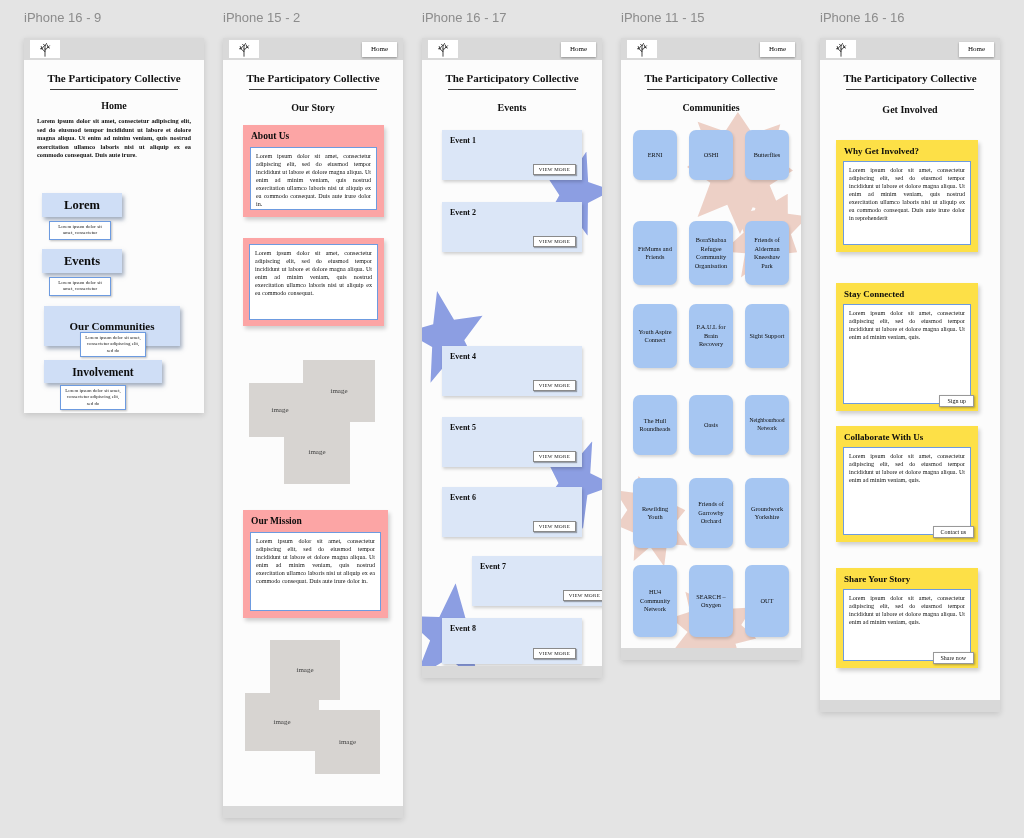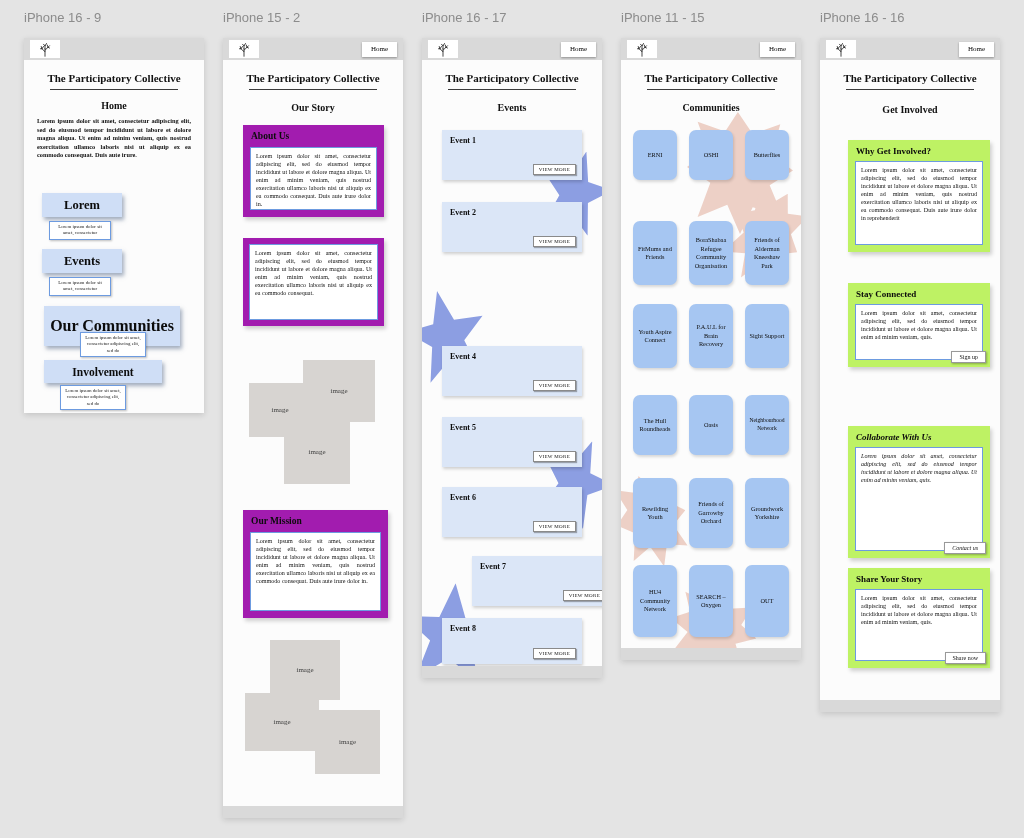--- a/index.html
+++ b/index.html
@@ -35,21 +35,21 @@
 
   
   .intro { position:absolute; left:13px; right:13px; font-weight:bold; font-size:6.3px;
            line-height:1.35; text-align:justify; color:#111; }
   .navbtn { position:absolute; background:#cfdef6; display:flex; align-items:center; justify-content:center;
             font-weight:bold; color:#0c0c0c; box-shadow:2px 3px 4px rgba(90,110,140,0.55); cursor:pointer; }
   .navcap { position:absolute; background:#fff; border:1px solid #6d9be0; font-size:4.9px; line-height:1.3;
             padding:2px 3px; text-align:center; box-shadow:1px 1px 2px rgba(0,0,0,0.25); color:#222; }
 
   
-  .bluepanel { position:absolute; background:#a21caf; box-shadow:2px 3px 4px rgba(0,0,0,0.18); }
+  .bluepanel { position:absolute; background:#fca5a5; box-shadow:2px 3px 4px rgba(0,0,0,0.18); }
   .panelhead { position:absolute; top:6px; left:8px; font-weight:bold; font-size:9.5px; color:#0c0c0c; }
   .wbox { position:absolute; background:#fff; border:1px solid #6d9be0; padding:4px 5px;
           font-size:6.1px; line-height:1.32; text-align:justify; color:#111; }
 
   .imgph { position:absolute; background:#d7d4d1; display:flex; align-items:center; justify-content:center;
            font-size:7px; color:#3f3f3f; }
 
   
   .star { position:absolute; background:#8c9ee2;
           clip-path:polygon(50% 0%,63% 33%,98% 35%,70% 56%,81% 92%,50% 71%,19% 92%,30% 56%,2% 35%,37% 33%); }
@@ -62,21 +62,21 @@
 
   
   .blob { position:absolute; background:#edd0c6;
           clip-path:polygon(48% 0%,62% 18%,88% 10%,80% 35%,100% 48%,78% 60%,90% 85%,62% 78%,50% 100%,38% 76%,10% 86%,22% 58%,0% 45%,20% 32%,10% 8%,36% 16%); }
   .cbtn { position:absolute; width:44px; background:#a6c6f2; border-radius:7px;
           display:flex; align-items:center; justify-content:center; text-align:center;
           font-size:6.3px; line-height:1.35; padding:3px; color:#0e0e0e;
           box-shadow:1px 2px 3px rgba(0,0,0,0.15); cursor:pointer; }
 
   
-  .gpanel { position:absolute; left:28px; width:142px; background:#bef264;
+  .gpanel { position:absolute; left:16px; width:142px; background:#fde047;
             box-shadow:2px 3px 4px rgba(0,0,0,0.18); }
   .gpanel .wbox { left:7px; right:7px; top:21px; bottom:7px; }
   .minibtn { position:absolute; right:4px; bottom:4px; background:#fff; border:1px solid #999;
              font-size:6px; padding:2px 7px; box-shadow:1px 1px 2px rgba(0,0,0,0.3); cursor:pointer; color:#111; }
 </style>
 </head>
 <body>
 
 <div class="flabel" style="left:24px">iPhone 16 - 9</div>
 <div class="flabel" style="left:223px">iPhone 15 - 2</div>
@@ -101,21 +101,21 @@
   <div class="rule"></div>
   <div class="pagehead" style="top:62px">Home</div>
   <div class="intro" style="top:79px">Lorem ipsum dolor sit amet, consectetur adipiscing elit, sed do eiusmod tempor incididunt ut labore et dolore magna aliqua. Ut enim ad minim veniam, quis nostrud exercitation ullamco laboris nisi ut aliquip ex ea commodo consequat. Duis aute irure.</div>
 
   <div class="navbtn" style="top:155px; left:18px; width:80px; height:24px; font-size:12.5px;">Lorem</div>
   <div class="navcap" style="top:183px; left:25px; width:62px;">Lorem ipsum dolor sit amet, consectetur</div>
 
   <div class="navbtn" style="top:211px; left:18px; width:80px; height:24px; font-size:12.5px;">Events</div>
   <div class="navcap" style="top:239px; left:25px; width:62px;">Lorem ipsum dolor sit amet, consectetur</div>
 
-  <div class="navbtn" style="top:268px; left:20px; width:136px; height:40px; font-size:16px;">Our Communities</div>
+  <div class="navbtn" style="top:268px; left:20px; width:136px; height:40px; font-size:11px;">Our Communities</div>
   <div class="navcap" style="top:294px; left:56px; width:66px;">Lorem ipsum dolor sit amet, consectetur adipiscing elit, sed do</div>
 
   <div class="navbtn" style="top:322px; left:20px; width:118px; height:23px; font-size:11.5px;">Involvement</div>
   <div class="navcap" style="top:347px; left:36px; width:66px;">Lorem ipsum dolor sit amet, consectetur adipiscing elit, sed do</div>
 </div>
 
 <div class="frame" style="left:223px; height:780px;">
   <div class="appbar">
     <div class="logo">
       <svg viewBox="0 0 20 20" width="18" height="15">
@@ -291,27 +291,27 @@
   </div>
   <div class="sitetitle">The Participatory Collective</div>
   <div class="rule"></div>
   <div class="pagehead" style="top:66px">Get Involved</div>
 
   <div class="gpanel" style="top:102px; height:112px;">
     <div class="panelhead" style="font-size:9px;">Why Get Involved?</div>
     <div class="wbox">Lorem ipsum dolor sit amet, consectetur adipiscing elit, sed do eiusmod tempor incididunt ut labore et dolore magna aliqua. Ut enim ad minim veniam, quis nostrud exercitation ullamco laboris nisi ut aliquip ex ea commodo consequat. Duis aute irure dolor in reprehenderit</div>
   </div>
 
-  <div class="gpanel" style="top:245px; height:84px;">
+  <div class="gpanel" style="top:245px; height:128px;">
     <div class="panelhead" style="font-size:9px;">Stay Connected</div>
     <div class="wbox">Lorem ipsum dolor sit amet, consectetur adipiscing elit, sed do eiusmod tempor incididunt ut labore et dolore magna aliqua. Ut enim ad minim veniam, quis.</div>
     <span class="minibtn">Sign up</span>
   </div>
 
-  <div class="gpanel" style="top:388px; height:132px;font-style:italic;">
+  <div class="gpanel" style="top:388px; height:116px;">
     <div class="panelhead" style="font-size:9px;">Collaborate With Us</div>
     <div class="wbox">Lorem ipsum dolor sit amet, consectetur adipiscing elit, sed do eiusmod tempor incididunt ut labore et dolore magna aliqua. Ut enim ad minim veniam, quis.</div>
     <span class="minibtn">Contact us</span>
   </div>
 
   <div class="gpanel" style="top:530px; height:100px;">
     <div class="panelhead" style="font-size:9px;">Share Your Story</div>
     <div class="wbox">Lorem ipsum dolor sit amet, consectetur adipiscing elit, sed do eiusmod tempor incididunt ut labore et dolore magna aliqua. Ut enim ad minim veniam, quis.</div>
     <span class="minibtn">Share now</span>
   </div>

